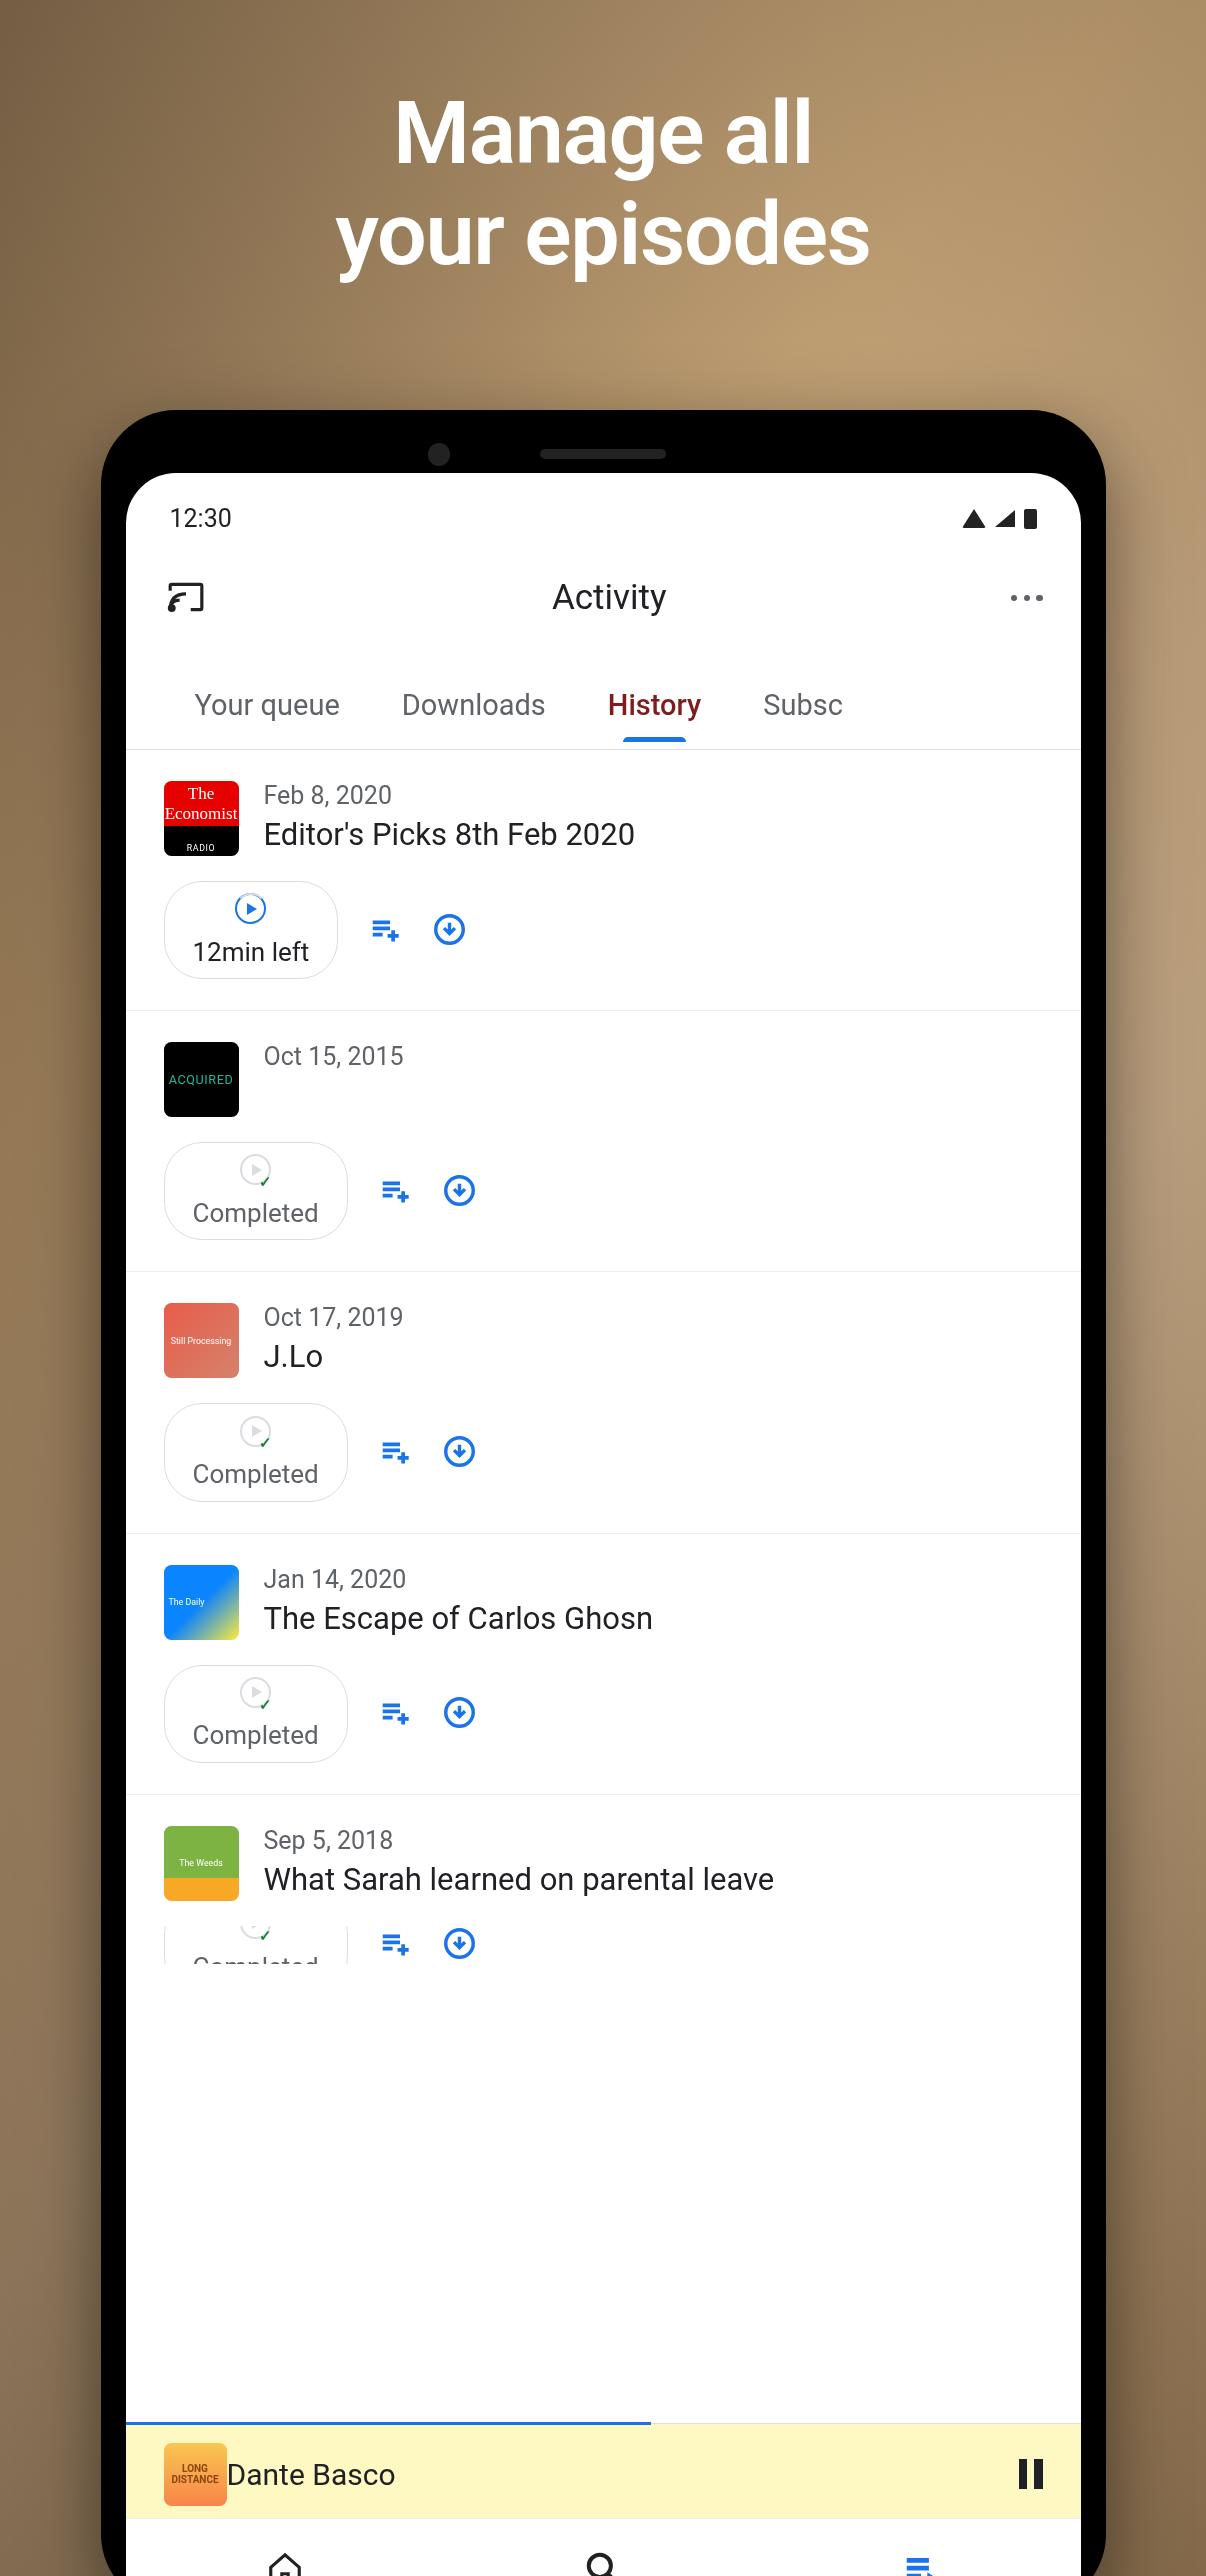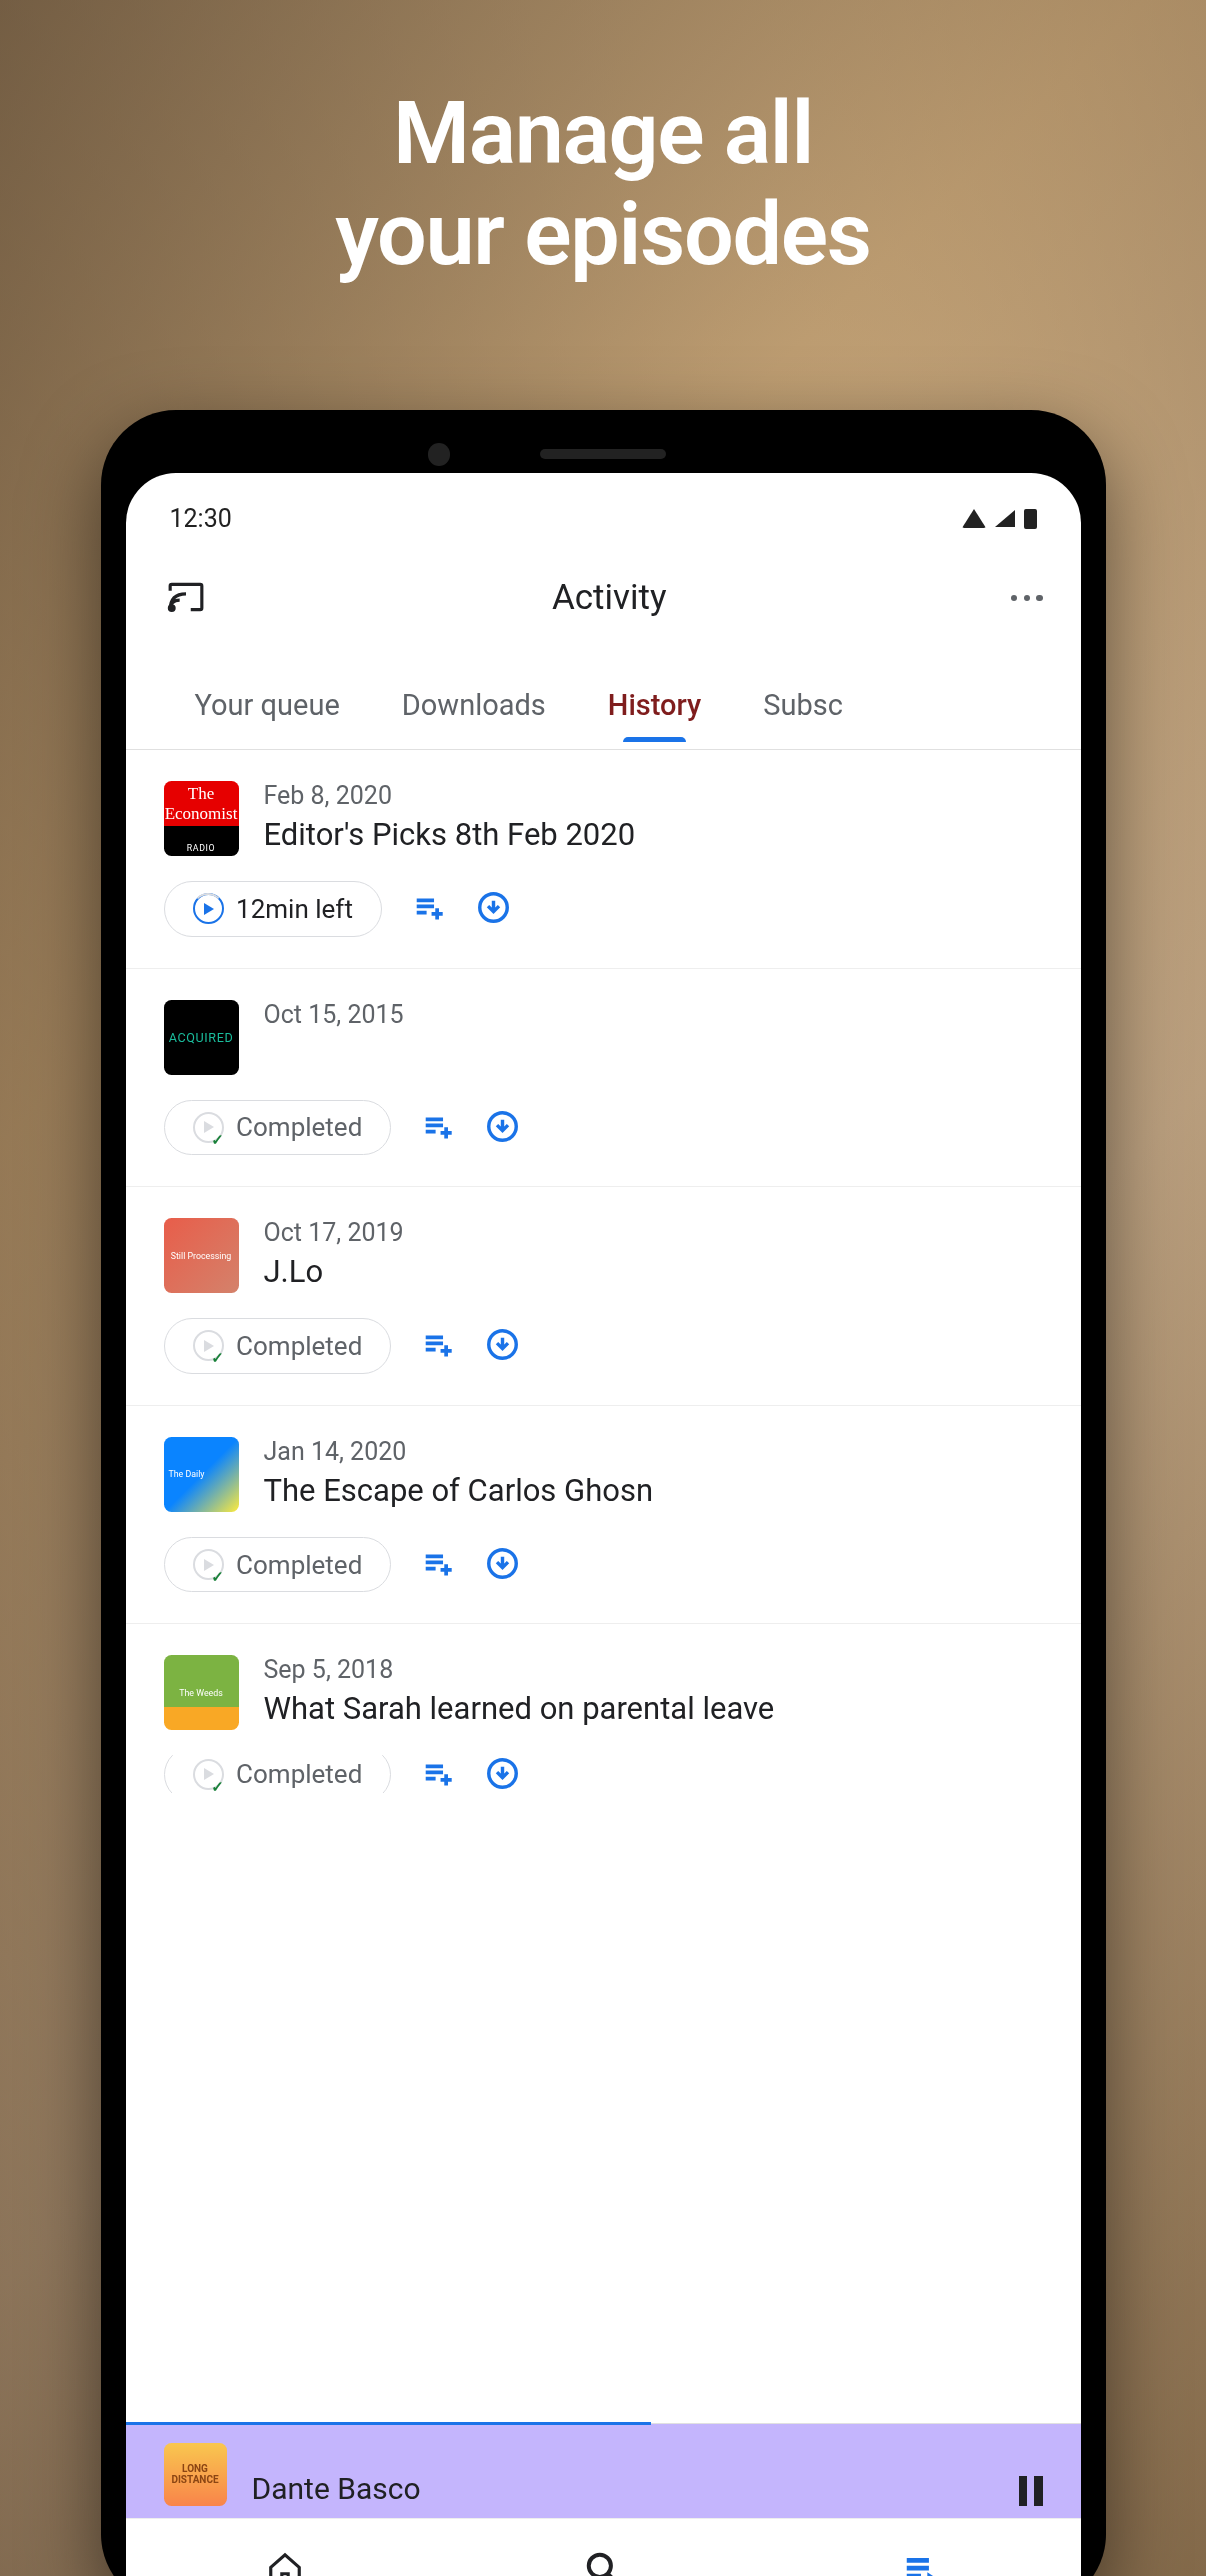--- a/index.html
+++ b/index.html
@@ -119,21 +119,21 @@
   .art-daily { background:linear-gradient(135deg,#0a84ff 50%,#ffeb3b 100%); font-size:8.8px; color:#fff; align-items:flex-start; padding:5px;}
   .art-weeds { background:linear-gradient(#7cb342 70%,#f9a825 70%); font-size:8.8px;}
   .art-long { background:linear-gradient(#f9c74f,#f9844a); color:#8b4513; font-size:10px; font-weight:bold;}
   .ep-meta { flex:1; }
   .ep-date { font-size:25px; color:#5f6368; margin-bottom:5px;}
   .ep-title { font-size:31px; color:#202124; font-weight:400; line-height:1.3;}
   .ep-actions { display:flex; align-items:center; gap:31px; margin-top:25px;}
   .status-pill {
     display:flex; align-items:center; gap:12.6px;
     border:1.3px solid #dadce0; border-radius:38px;
-    padding: 11.3px 28px; font-size:26px; color:#5f6368;
+    padding: 11.3px 28px; font-size:26px; color:#5f6368;flex-direction:column;
   }
   .status-pill.active .pill-text { color:#202124; }
   .play-circle {
     width:31px;height:31px;border:2.5px solid #dadce0;border-radius:50%;
     display:flex;align-items:center;justify-content:center;position:relative;
   }
   .play-circle.blue { border-color:#1a73e8;}
   .play-circle.blue::before { border-top-color:#dadce0;}
   .play-circle::before {
     content:'';position:absolute;inset:-2.5px;border:2.5px solid transparent;
@@ -146,23 +146,23 @@
   .check-mark {
     position:absolute; bottom:-3.8px; right:-3.8px;
     width:14px;height:14px;color:#188038;font-weight:bold;font-size:15px;
   }
   .queue-icon, .download-icon { cursor:pointer; }
   .queue-icon svg, .download-icon svg { width:33px; height:33px; }
   .now-playing {
     margin-top:auto;
     border-top:1.3px solid #e0e0e0;
     padding: 19px 38px 12.6px;
-    display:flex; align-items:flex-end; gap:25px;
+    display:flex; align-items:center; 
     position:relative;
-    background:#c4b5fd;
+    background:#fef9c3;
   }
   .now-playing::before {
     content:''; position:absolute; top:-1.3px; left:0; width:55%;
     height:2.5px; background:#1a73e8;
   }
   .np-title { font-size:30px; color:#202124; flex:1; }
   .pause-icon { display:flex; gap:6.3px; }
   .pause-icon span { width:8.8px; height:30px; background:#202124; }
   .bottom-nav {
     display:flex; justify-content:space-around; align-items:center;

